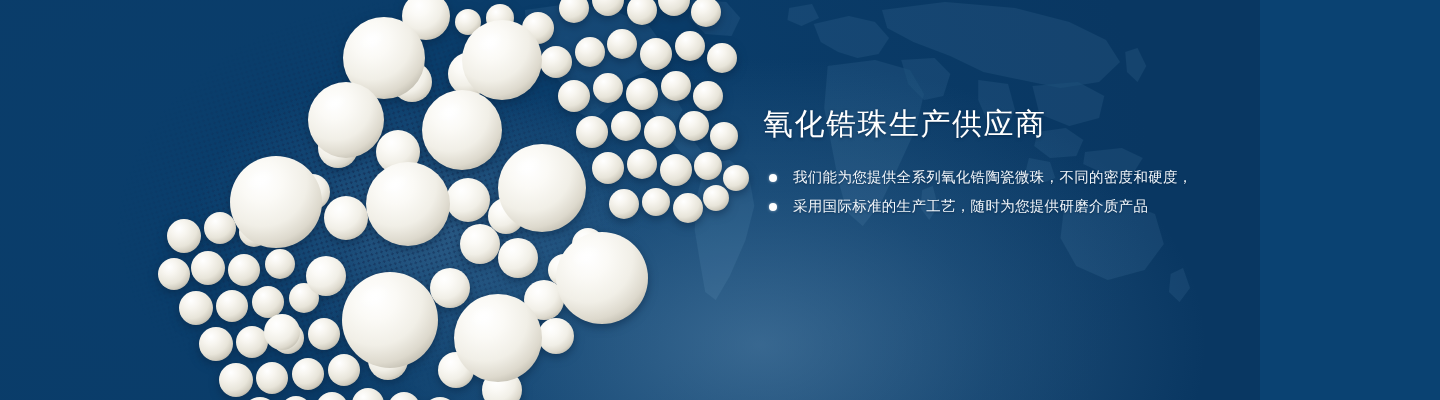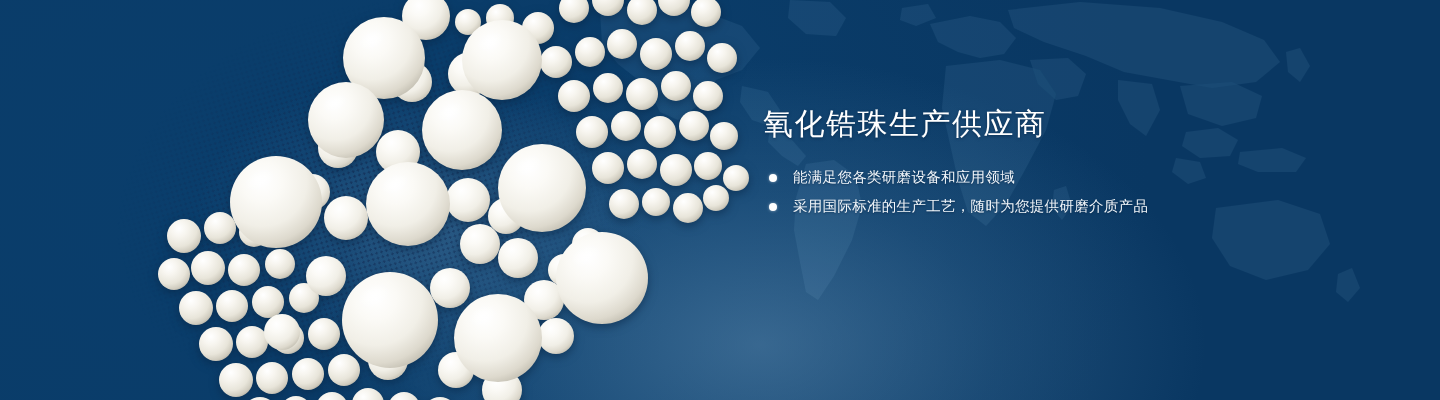--- a/index.html
+++ b/index.html
@@ -2,21 +2,21 @@
 <html lang="zh"><head>
 <meta charset="utf-8">
 <style>
   html,body{margin:0;padding:0;}
   body{
     width:1440px;height:400px;overflow:hidden;
     font-family:"Liberation Sans","DejaVu Sans",sans-serif;
     background:#0a4272;
   }
   .banner{
-    position:relative;width:1440px;height:400px;overflow:hidden;
+    position:relative;width:1260px;height:400px;overflow:hidden;
     background:#7f1d1d;
   }
   
   .bg-base{
     position:absolute;inset:0;
     background:
       radial-gradient(ellipse 620px 400px at 760px 345px, rgba(120,165,200,.42) 0%, rgba(90,140,180,.22) 38%, rgba(20,75,120,0) 72%),
       radial-gradient(ellipse 900px 620px at 250px 180px, rgba(10,62,108,1) 0%, rgba(10,60,105,1) 55%, rgba(9,55,98,1) 100%),
       linear-gradient(100deg,#0a4273 0%,#0c4676 28%,#0d4878 50%,#0b4373 72%,#093c68 100%);
   }
@@ -284,21 +284,21 @@
       </g>
     </svg>
   </div>
 
   <div class="copy">
     <h1 class="headline">氧化锆珠生产供应商</h1>
 
     <ul class="bullets">
       <li class="bullet">
         <span class="dot"></span>
-        <span class="line">能满足您各类研磨设备和应用领域</span>
+        <span class="line">我们能为您提供全系列氧化锆陶瓷微珠，不同的密度和硬度，</span>
       </li>
       <li class="bullet">
         <span class="dot"></span>
         <span class="line">采用国际标准的生产工艺，随时为您提供研磨介质产品</span>
       </li>
     </ul>
   </div>
 
 </div>
 

